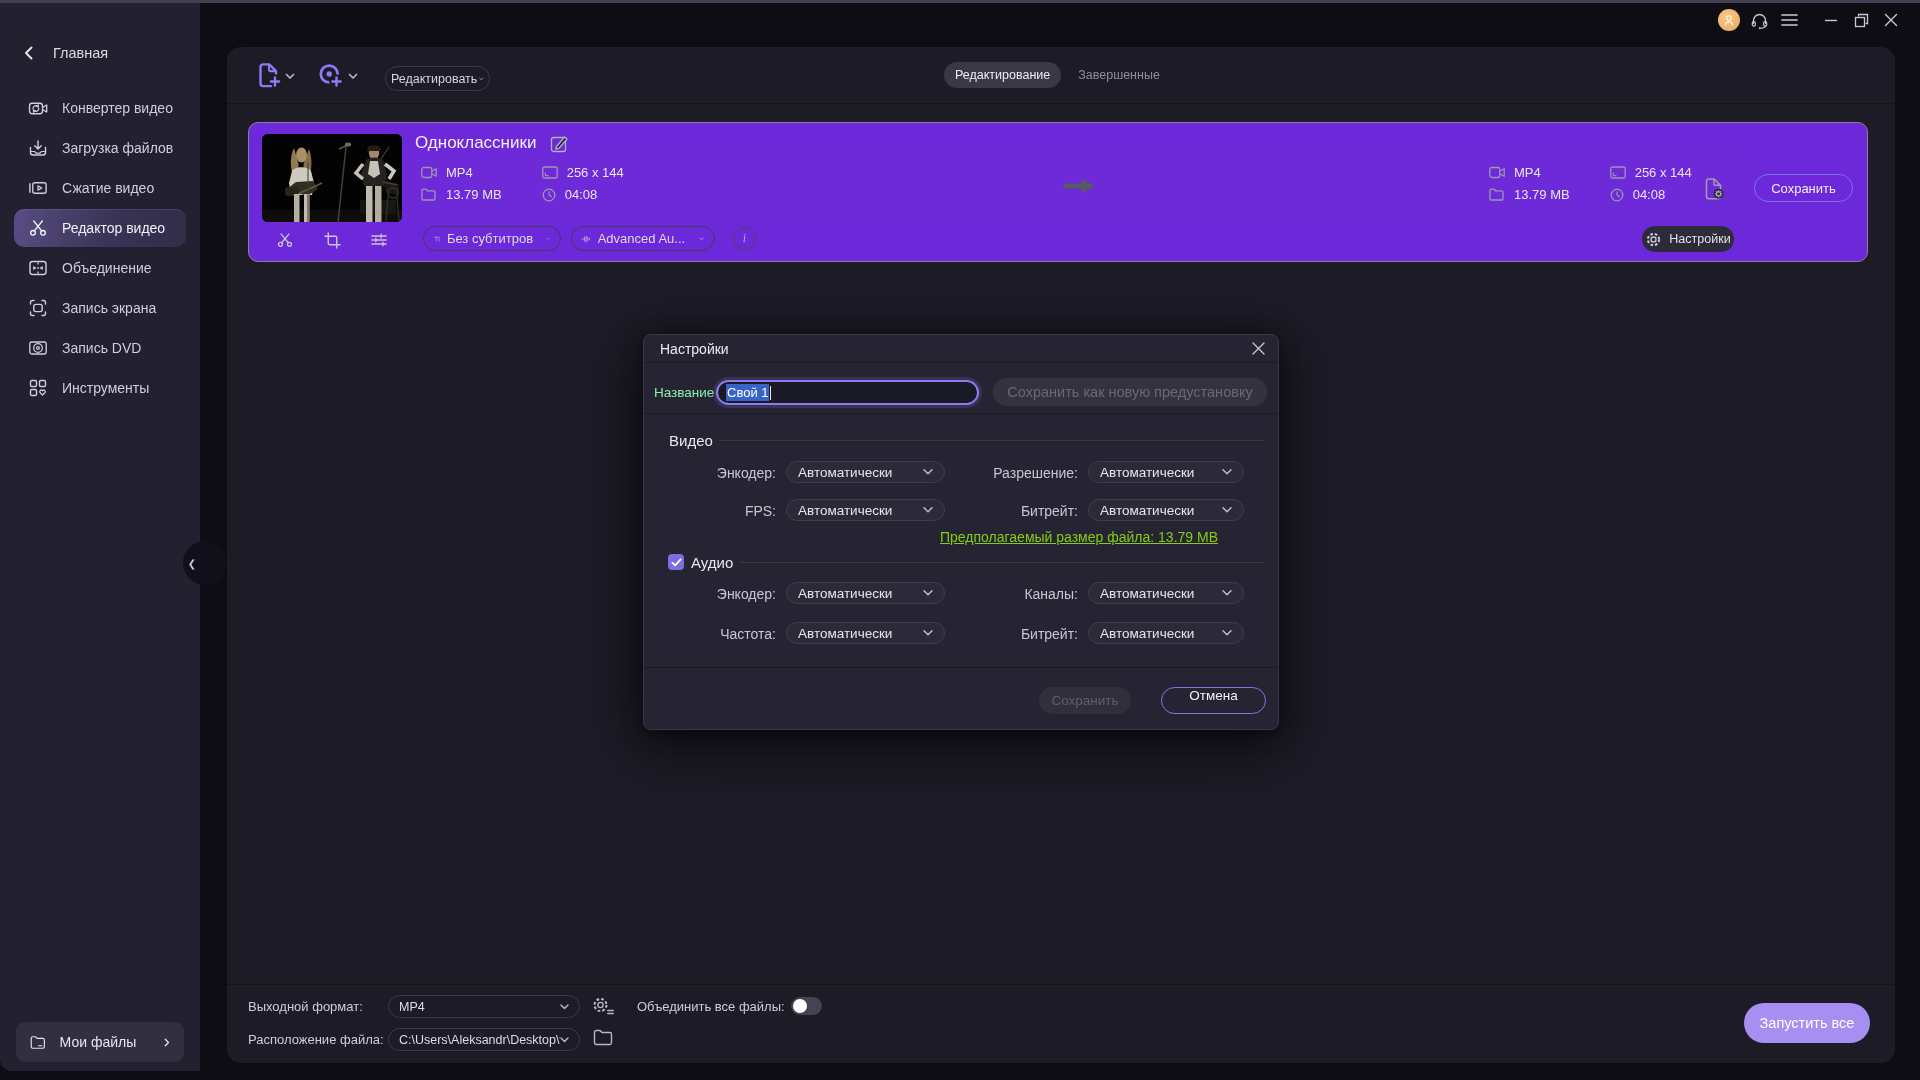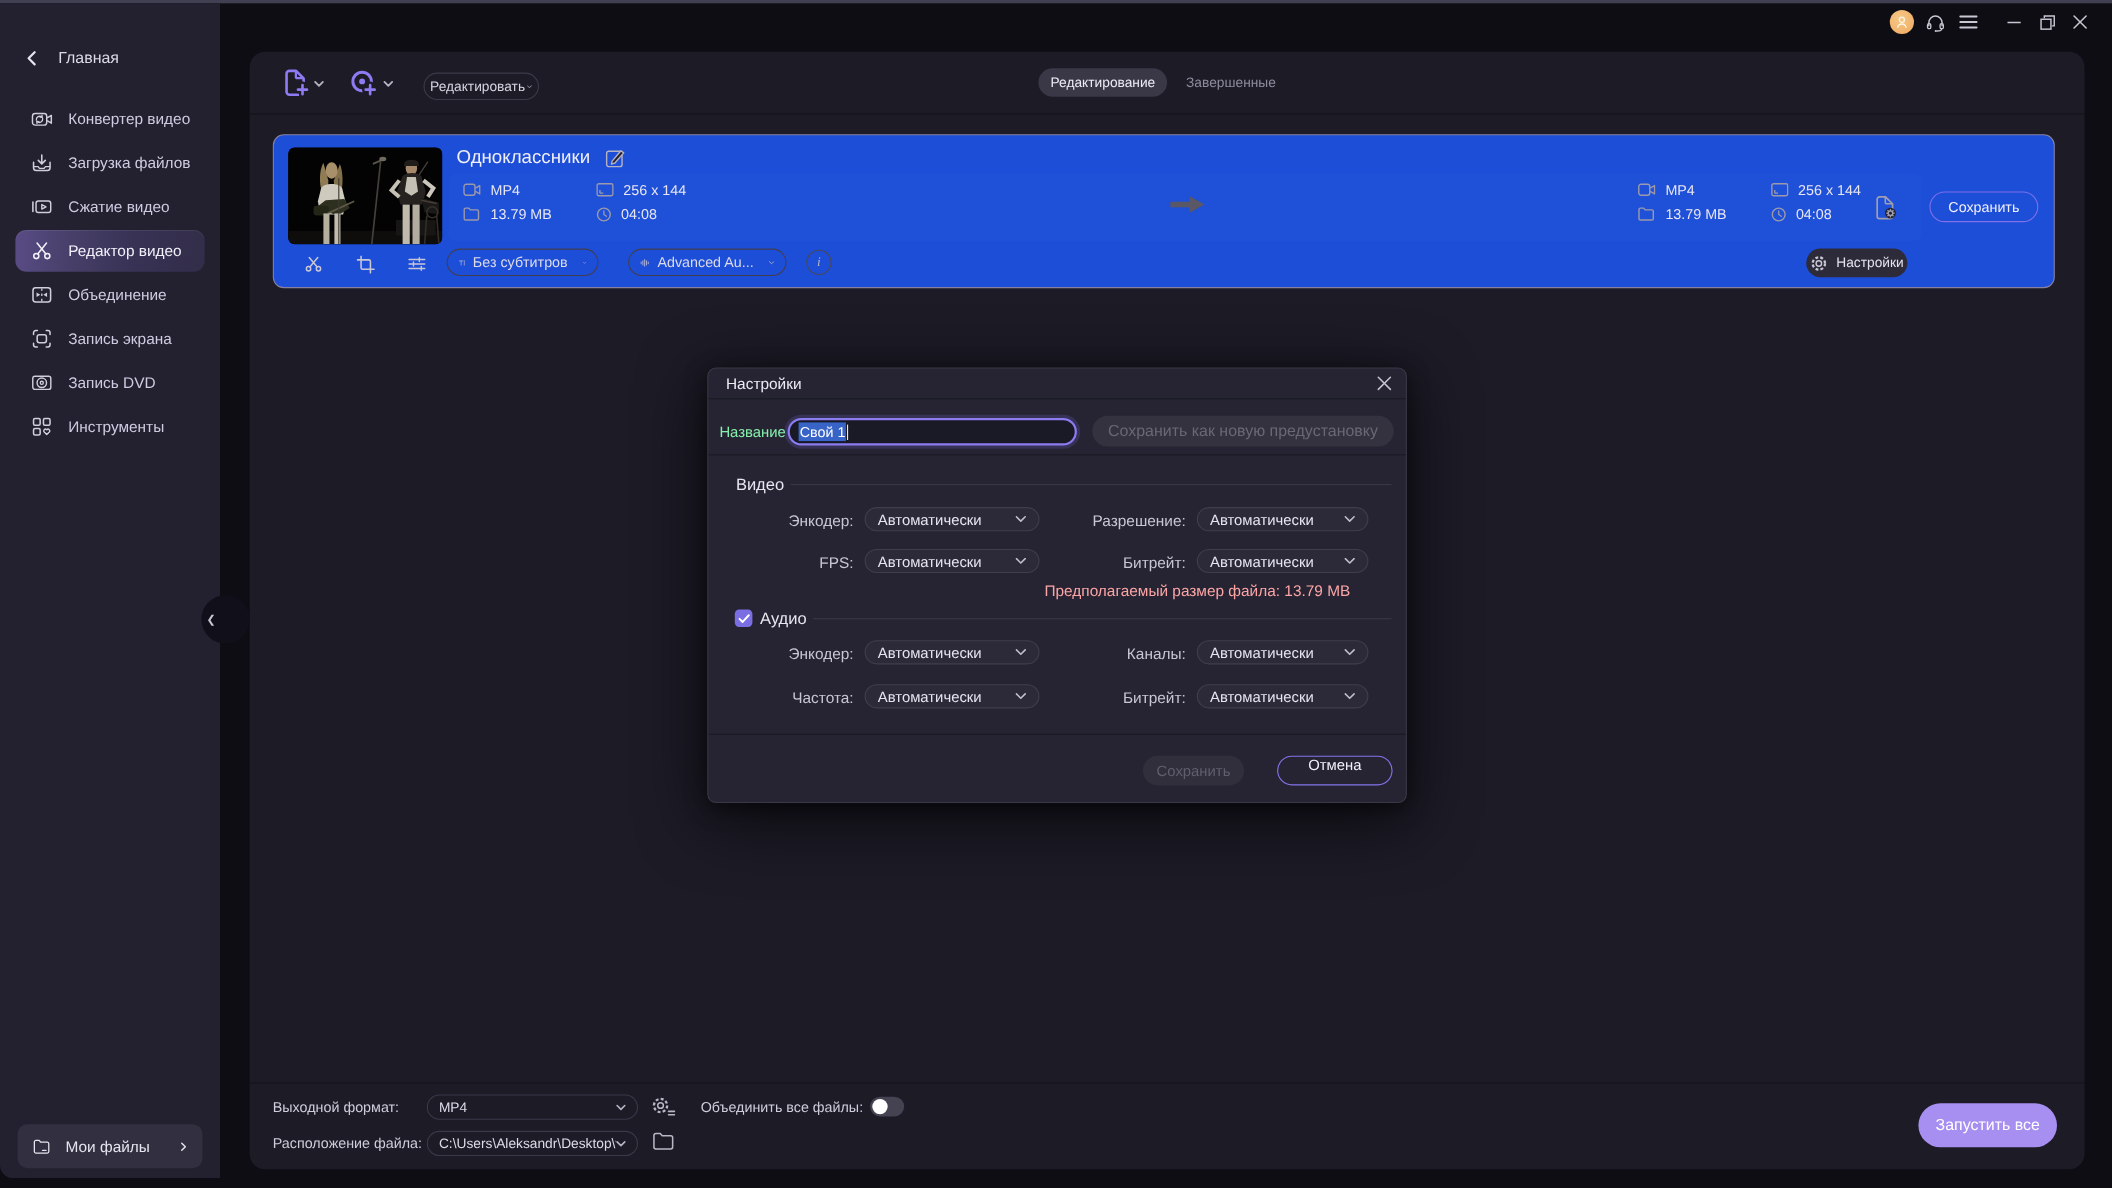--- a/index.html
+++ b/index.html
@@ -39,21 +39,21 @@
   .tool-ic { position:absolute; display:flex; align-items:center; justify-content:center; }
   .edit-btn { position:absolute; left:158px; top:19px; width:105px; height:25px; border:1px solid #3c3a49;
     border-radius:13px; display:flex; align-items:center; justify-content:center; gap:2px;
     color:#d6d4e1; font-size:12.5px; padding:0 5px; white-space:nowrap; }
   .tabs { position:absolute; left:717px; top:15px; display:flex; align-items:center; }
   .tab { height:26px; display:flex; align-items:center; justify-content:center; padding:0 11px;
     font-size:12.5px; color:#8e8b9d; border-radius:14px; }
   .tab.active { background:#3a3847; color:#edebf4; }
 
   
-  .card { position:absolute; left:21px; top:75px; width:1620px; height:140px; background:#1d4ed8;
+  .card { position:absolute; left:21px; top:75px; width:1620px; height:140px; background:#6d28d9;
     border:1.5px solid #87809f; border-radius:10px; }
   .thumb { position:absolute; left:13px; top:11px; width:140px; height:88px; border-radius:6px;
     overflow:hidden; background:#000; }
   .card-tools { position:absolute; left:13px; top:102px; width:140px; height:30px; display:flex;
     align-items:center; justify-content:space-between; padding:0 14px; }
   .card-title { position:absolute; left:166px; top:10px; display:flex; align-items:center; gap:14px;
     color:#f1eff7; font-size:17px; }
   .meta-band { position:absolute; left:159px; top:35px; width:1339px; height:61px; border-radius:6px;
     background:rgba(255,255,255,.012); }
   .meta-col { position:absolute; display:grid; grid-template-columns:auto auto; grid-column-gap:40px;
@@ -98,21 +98,21 @@
   .caret { display:inline-block; width:1px; height:14px; background:#e8e6f0; margin-left:1px; }
   .preset-btn { position:absolute; left:349px; top:43px; width:274px; height:28px; background:#34323f;
     border-radius:14px; display:flex; align-items:center; justify-content:center; color:#6b6876; font-size:14.5px; }
   .sect-title { position:absolute; color:#e8e6f0; font-size:15px; }
   .sect-rule { position:absolute; height:1px; background:#393744; }
   .mlabel { position:absolute; width:127px; text-align:right; color:#c8c6d4; font-size:14px; }
   .mlabel2 { position:absolute; width:126px; text-align:right; color:#c8c6d4; font-size:14px; }
   .dd { position:absolute; width:159px; height:22px; background:#2c2a39; border:1px solid #403d4d;
     border-radius:11px; display:flex; align-items:center; justify-content:space-between; padding:0 11px;
     color:#e6e4ef; font-size:13.5px; }
-  .est-size { position:absolute; left:296px; top:194px; width:297px; text-align:center; color:#fca5a5; font-size:14px; }
+  .est-size { position:absolute; left:296px; top:194px; width:297px; text-align:left; color:#84cc16; font-size:14px;text-decoration:underline; }
   .checkbox { position:absolute; left:24px; top:219px; width:16px; height:16px; background:#7b6ee2;
     border-radius:4px; display:flex; align-items:center; justify-content:center; }
   .footer-sep { position:absolute; left:0; top:332px; width:100%; height:1px; background:#1a1924; }
   .m-save { position:absolute; left:395px; top:352px; width:92px; height:27px; background:#312f3c;
     border-radius:14px; display:flex; align-items:center; justify-content:center; color:#615e6d; font-size:13.5px; }
   .m-cancel { position:absolute; left:517px; top:352px; width:105px; height:27px; border:1.5px solid #8375ea;
     border-radius:14px; display:flex; align-items:flex-start; justify-content:center; color:#f2f0fa; font-size:13.5px; }
 </style>
 </head>
 <body>
@@ -466,21 +466,21 @@
           <circle cx="17.6" cy="18.8" r="4.9" fill="#24222f"></circle>
           <circle cx="17.6" cy="18.8" r="2.1" fill="none" stroke="#a19eb0" stroke-width="1.35"></circle>
           <path d="M17.6 15.4v1.2M17.6 21v1.2M21 18.8h-1.2M15.4 18.8h-1.2M20 16.4l-.85.85M16.05 20.35l-.85.85M20 21.2l-.85-.85M16.05 17.25l-.85-.85" stroke="#a19eb0" stroke-width="1.2" stroke-linecap="round"></path>
         </svg>
       </div>
 
       <div class="save-btn">
         <span>Сохранить</span>
       </div>
 
-      <div class="pill" style="left:157px; top:103px; width:138px;text-align:right;">
+      <div class="pill" style="left:174px; top:103px; width:138px;text-align:right;">
         <svg width="18" height="16" viewBox="0 0 18 16">
           <path d="M1.8 2.6h10M6.8 2.6v11" fill="none" stroke="#c9c7d6" stroke-width="1.7" stroke-linecap="round"></path>
           <path d="M15.6 1.8v12.6" stroke="#c9c7d6" stroke-width="1.7" stroke-linecap="round"></path>
         </svg>
         <span>Без субтитров</span>
         <span style="flex:1"></span>
         <svg width="9" height="6" viewBox="0 0 9 6">
           <path d="M1 1l3.5 3.5L8 1" fill="none" stroke="#b5b3c2" stroke-width="1.5" stroke-linecap="round" stroke-linejoin="round"></path>
         </svg>
       </div>

